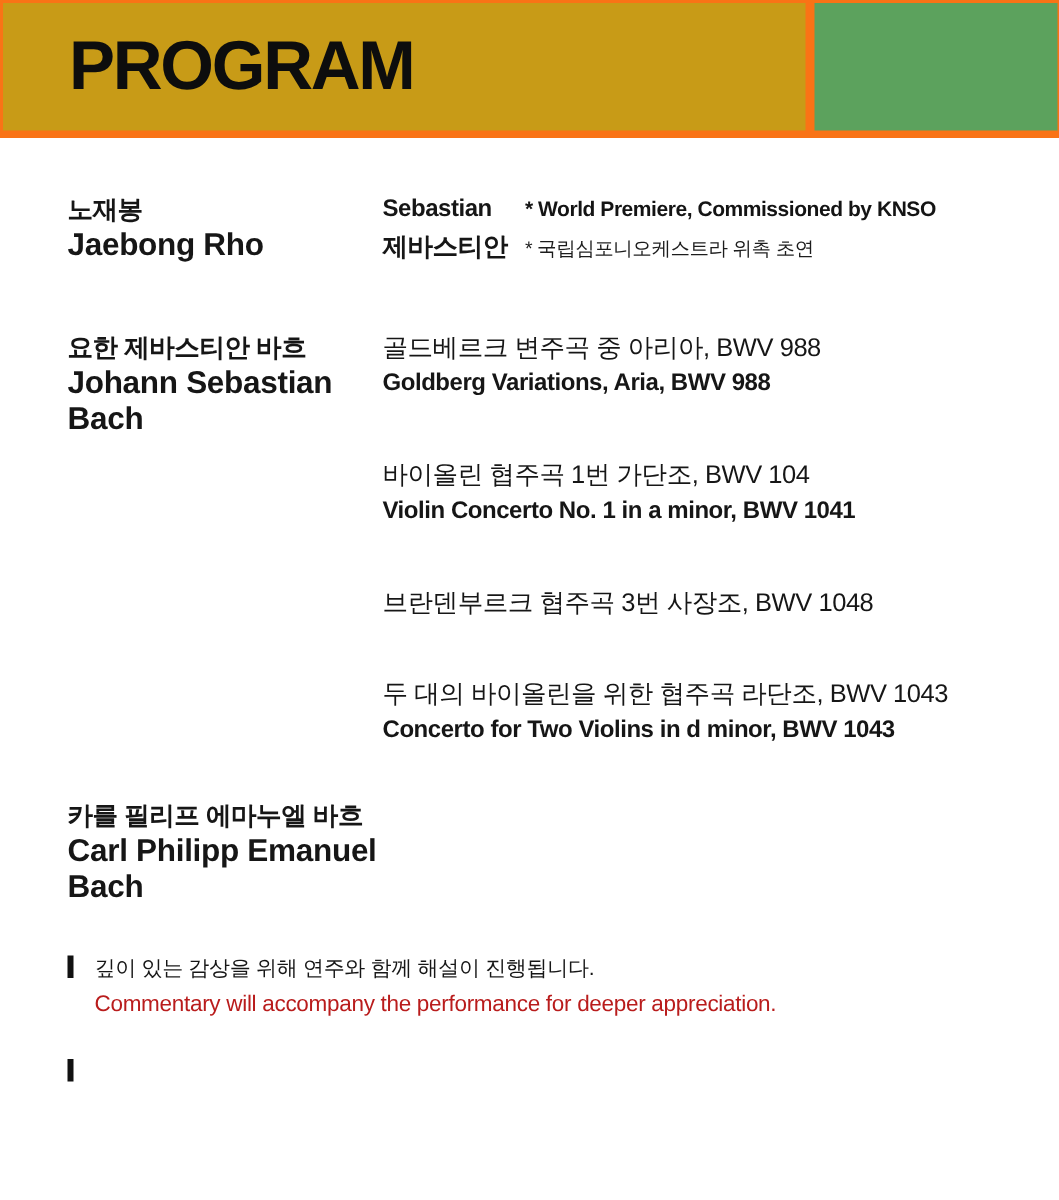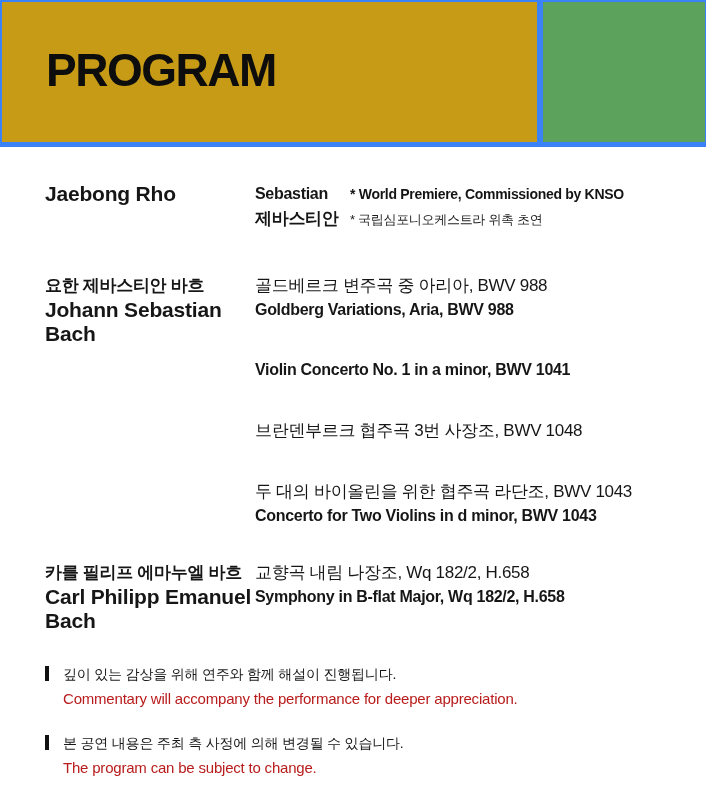--- a/index.html
+++ b/index.html
@@ -13,22 +13,22 @@
     position:relative;
     width:706px;
     height:800px;
     background:#ffffff;
     overflow:hidden;
   }
 
   
   .header {
     display:flex;
-    height:147px;
-    background:#3b82f6;
+    height:92px;
+    background:#f97316;
   }
   .header-gold {
     width:535px;
     margin:2px 0 5px 2px;
     background:#C89B17;
     display:flex;
     align-items:center;
   }
   .header-green {
     flex:1;
@@ -99,20 +99,21 @@
     <div class="header-gold">
       <div class="header-title">PROGRAM</div>
     </div>
     <div class="header-green"></div>
   </div>
 
   <div class="content">
 
     <div class="row row-gap-1">
       <div class="col-composer">
+        <div class="ko-composer">노재봉</div>
         <div class="en-composer">Jaebong Rho</div>
       </div>
       <div class="col-pieces">
         <div class="piece">
           <div class="noted-line">
             <div class="en-title noted-title">Sebastian</div>
             <div class="note-en">* World Premiere, Commissioned by KNSO</div>
           </div>
           <div class="noted-line">
             <div class="ko-title noted-title" style="font-weight:700;">제바스티안</div>
@@ -126,57 +127,48 @@
       <div class="col-composer">
         <div class="ko-composer">요한 제바스티안 바흐</div>
         <div class="en-composer">Johann Sebastian Bach</div>
       </div>
       <div class="col-pieces">
         <div class="piece">
           <div class="ko-title">골드베르크 변주곡 중 아리아, BWV 988</div>
           <div class="en-title">Goldberg Variations, Aria, BWV 988</div>
         </div>
         <div class="piece">
+          <div class="ko-title">바이올린 협주곡 1번 가단조, BWV 104</div>
           <div class="en-title">Violin Concerto No. 1 in a minor, BWV 1041</div>
         </div>
         <div class="piece">
           <div class="ko-title">브란덴부르크 협주곡 3번 사장조, BWV 1048</div>
         </div>
         <div class="piece">
           <div class="ko-title">두 대의 바이올린을 위한 협주곡 라단조, BWV 1043</div>
           <div class="en-title">Concerto for Two Violins in d minor, BWV 1043</div>
         </div>
       </div>
     </div>
 
     <div class="row row-gap-3">
       <div class="col-composer">
         <div class="ko-composer">카를 필리프 에마누엘 바흐</div>
         <div class="en-composer">Carl Philipp Emanuel Bach</div>
       </div>
-      <div class="col-pieces">
-        <div class="piece">
-          <div class="ko-title">교향곡 내림 나장조, Wq 182/2, H.658</div>
-          <div class="en-title">Symphony in B-flat Major, Wq 182/2, H.658</div>
-        </div>
-      </div>
     </div>
 
   </div>
 
   <div class="footnotes">
     <div class="footnote">
       <div class="fn-marker"></div>
       <div>
         <div class="fn-ko">깊이 있는 감상을 위해 연주와 함께 해설이 진행됩니다.</div>
         <div class="fn-en">Commentary will accompany the performance for deeper appreciation.</div>
       </div>
     </div>
     <div class="footnote">
       <div class="fn-marker"></div>
-      <div>
-        <div class="fn-ko">본 공연 내용은 주최 측 사정에 의해 변경될 수 있습니다.</div>
-        <div class="fn-en">The program can be subject to change.</div>
-      </div>
     </div>
   </div>
 
 </div>
 
 </body></html>

